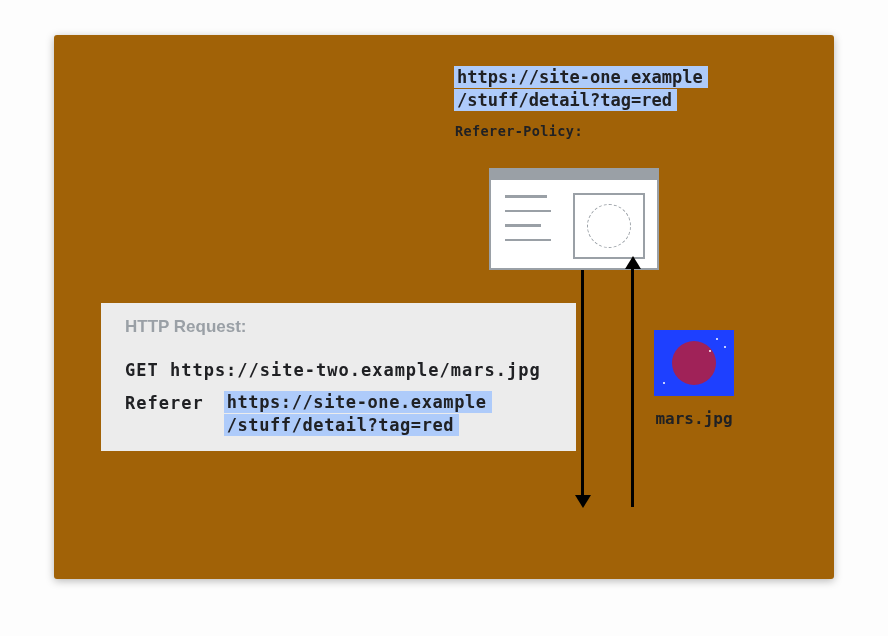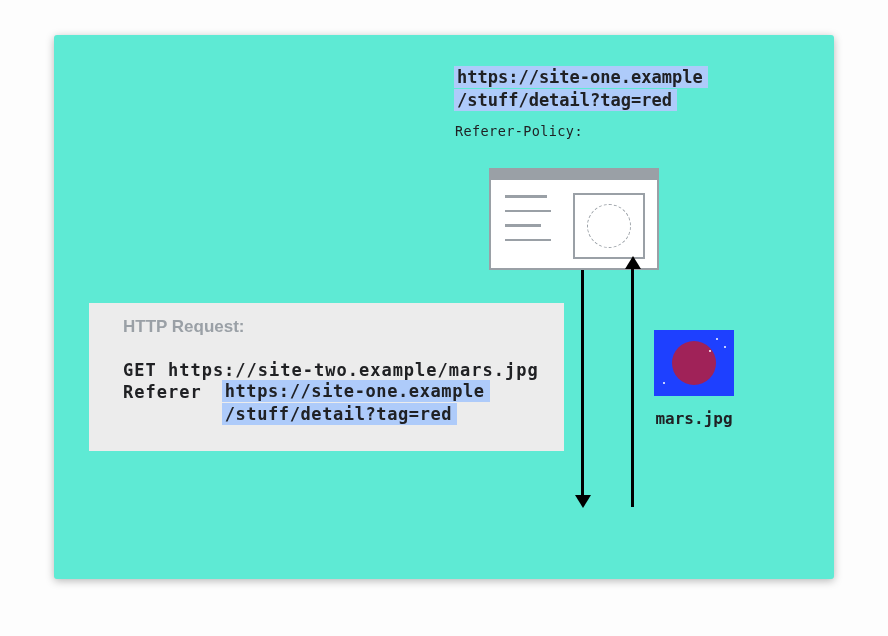--- a/index.html
+++ b/index.html
@@ -12,34 +12,34 @@
     --title-gray:#9aa0a6;
     --arrow-black:#000000;
   }
   *{margin:0;padding:0;box-sizing:border-box;}
   html,body{width:888px;height:636px;background:#fdfdfd;overflow:hidden;
     font-family:"Liberation Sans",sans-serif;}
   .mono{font-family:"DejaVu Sans Mono","Liberation Mono",monospace;}
 
   .card{
     position:absolute;left:54px;top:35px;width:780px;height:544px;
-    background:#5eead4;border-radius:3px;
+    background:#a16207;border-radius:3px;
     box-shadow:0 2px 9px rgba(0,0,0,0.28);
   }
 
   
   .top-url{position:absolute;left:400px;top:31px;}
   .hl{display:table;background:var(--highlight-blue);color:var(--text-dark);
       font-weight:700;font-size:17px;line-height:19px;padding:2px 5px 1px 3px;
       white-space:nowrap;}
   .top-url .hl{margin-bottom:1px;}
 
   
   .policy{position:absolute;left:401px;top:89px;color:var(--text-dark);
-      font-weight:400;font-size:13.5px;line-height:15px;letter-spacing:0.4px;}
+      font-weight:700;font-size:13.5px;line-height:15px;letter-spacing:0.4px;}
 
   
   .browser{position:absolute;left:435px;top:133px;width:170px;height:102px;
       border:2px solid var(--outline-gray);background:#fff;}
   .browser-bar{height:10px;background:var(--outline-gray);}
   .browser-body{display:flex;padding:13px 12px 0 14px;}
   .text-lines{display:flex;flex-direction:column;gap:12px;padding-top:2px;}
   .tl{height:2.5px;background:var(--outline-gray);}
   .img-box{margin-left:auto;width:72px;height:66px;border:2px solid var(--outline-gray);
       display:flex;align-items:center;justify-content:center;}
@@ -63,26 +63,26 @@
       border-radius:50%;background:var(--mars-red);}
   .star{position:absolute;background:#fff;border-radius:50%;}
   .s1{width:2px;height:2px;left:62px;top:8px;}
   .s2{width:2px;height:2px;left:70px;top:16px;}
   .s3{width:2px;height:2px;left:55px;top:20px;}
   .s4{width:2px;height:2px;left:9px;top:52px;}
   .mars-label{position:absolute;left:600px;top:374px;width:80px;text-align:center;
       font-weight:700;font-size:16px;color:var(--text-dark);}
 
   
-  .panel{position:absolute;left:35px;top:268px;width:475px;height:148px;
-      background:var(--panel-gray);padding:14px 34px;}
+  .panel{position:absolute;left:47px;top:268px;width:475px;height:148px;
+      background:var(--panel-gray);padding:14px 24px;}
   .panel-title{color:var(--title-gray);font-weight:700;font-size:17px;}
   .get-line{margin-top:23px;color:var(--text-dark);font-weight:700;font-size:17px;
       letter-spacing:1px;white-space:nowrap;}
-  .referer-row{display:flex;align-items:flex-start;}
+  .referer-row{margin-top:11px;display:flex;align-items:flex-start;}
   .referer-label{color:var(--text-dark);font-weight:700;font-size:17px;
       letter-spacing:1px;margin-top:2px;}
   .referer-urls{margin-left:20px;}
   .referer-urls .hl{margin-bottom:1px;letter-spacing:0.6px;}
 
   
   .bottom-url{position:absolute;left:547px;top:484px;transform:translateX(-50%);
       font-weight:700;font-size:18px;color:#111;white-space:nowrap;}
 </style>
 </head>

